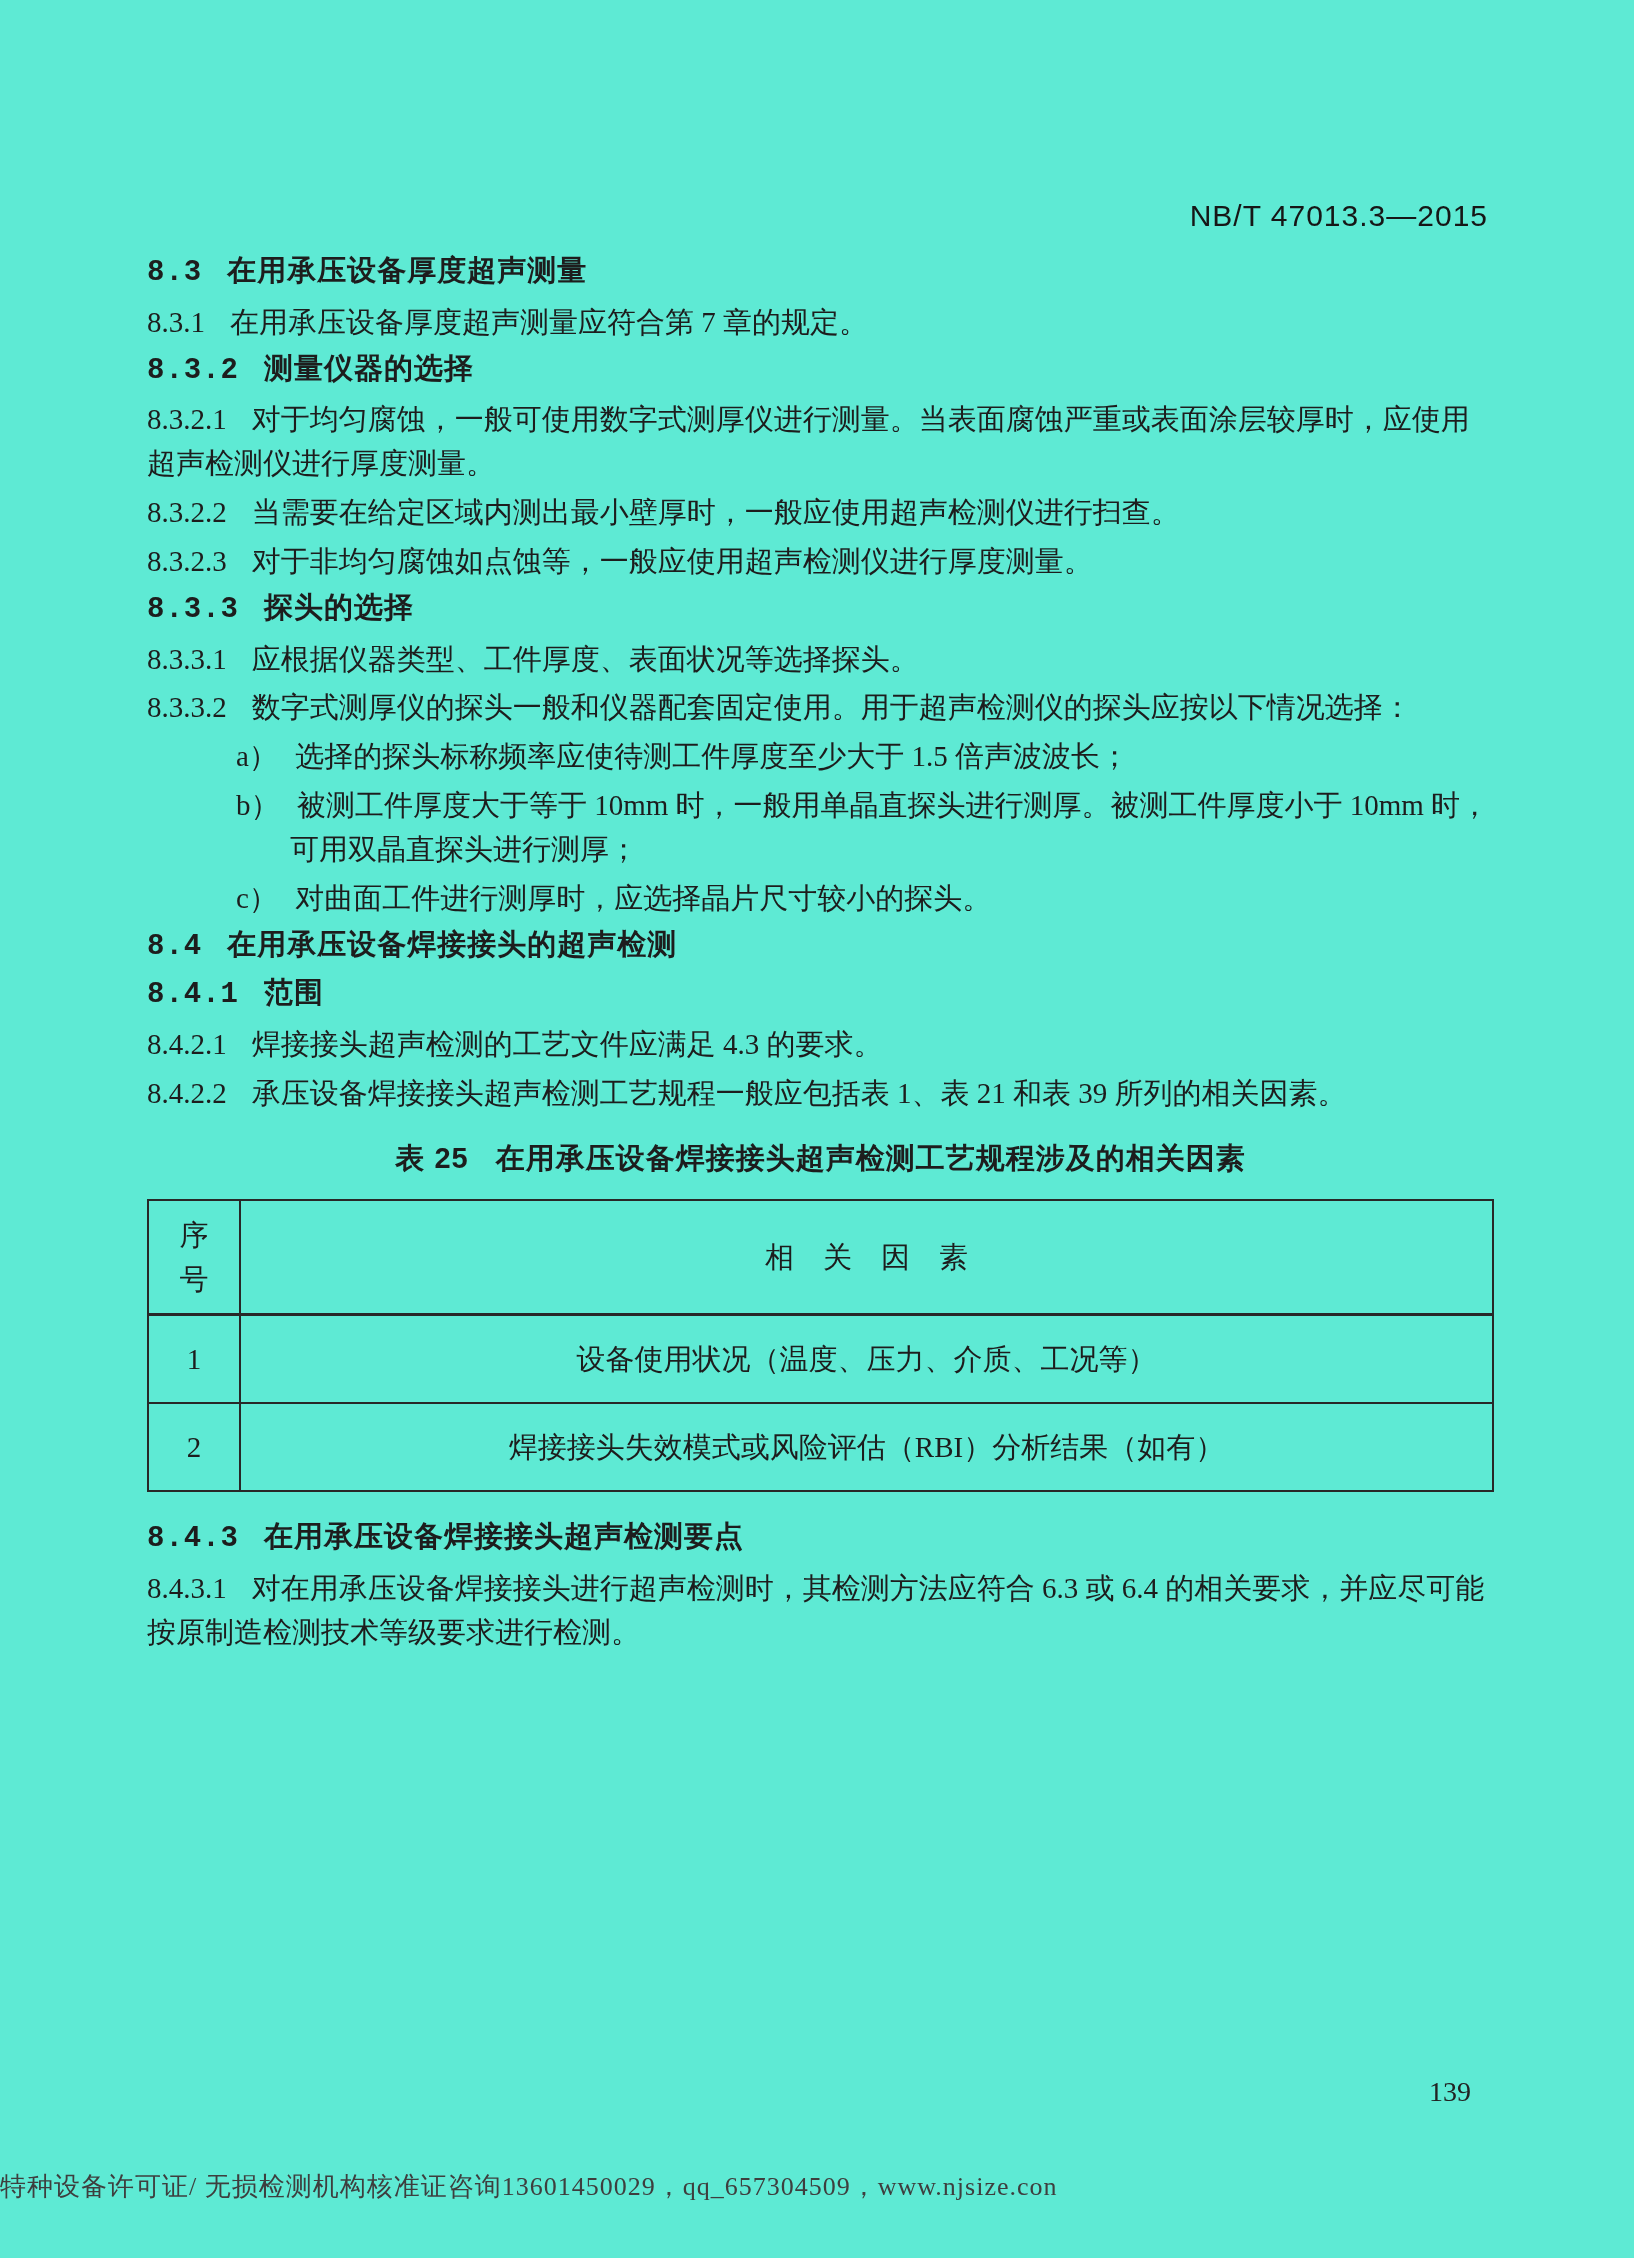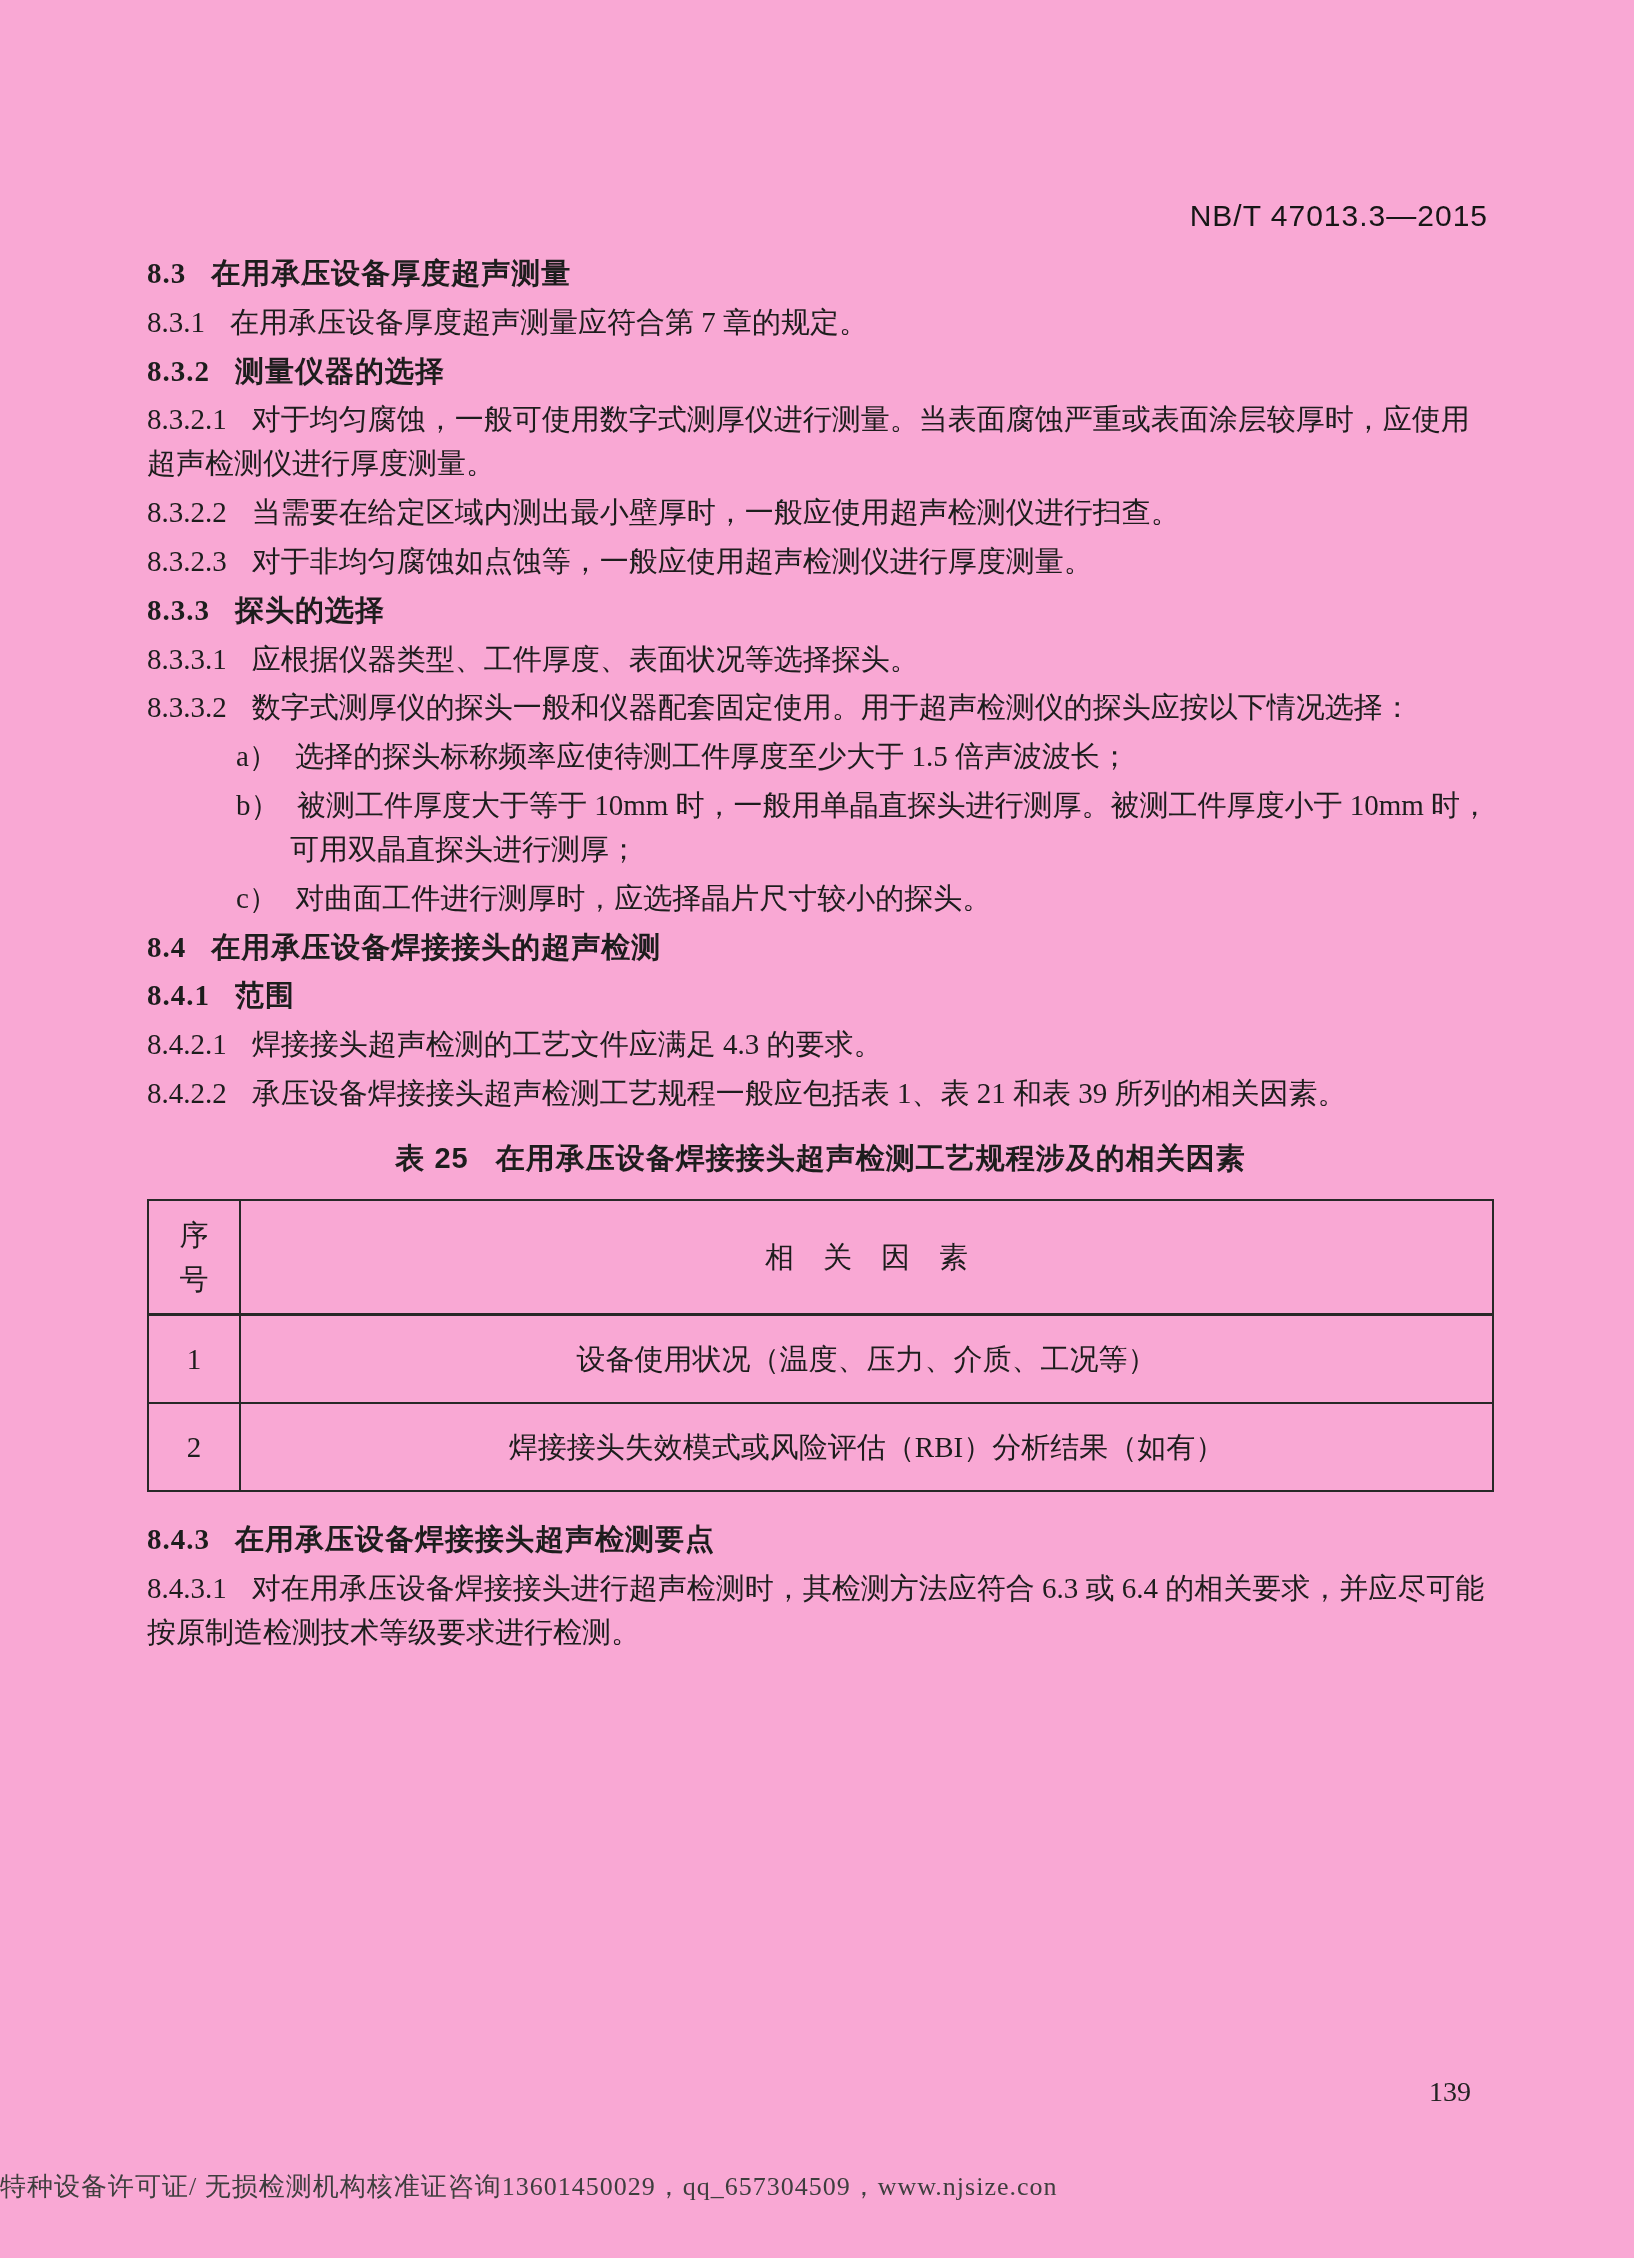--- a/index.html
+++ b/index.html
@@ -1,21 +1,21 @@
 <!DOCTYPE html>
 <html><head>
 <meta charset="utf-8">
 <style>
   html, body { margin: 0; padding: 0; background: #e8e8e8; }
   .page {
     position: relative;
     width: 1635px;
     height: 2258px;
     margin: 0 auto;
-    background: #f9a8d4;
+    background: #5eead4;
     font-family: "Liberation Serif", "DejaVu Serif", serif;
     color: #1d1d1d;
     overflow: hidden;
   }
   .std-header {
     position: absolute;
     top: 199px;
     right: 147px;
     font-family: "Liberation Sans", "DejaVu Sans", sans-serif;
     font-size: 30px;
@@ -26,21 +26,21 @@
     position: absolute;
     left: 147px;
     top: 251px;
     width: 1347px;
     font-size: 29px;
     line-height: 44px;
   }
   .content p { margin: 0 0 4.8px 0; }
   .clause .num { margin-right: 25px; white-space: nowrap; }
   .heading {
-    font-family: Liberation Serif, serif;
+    font-family: Liberation Mono, monospace;
     font-weight: bold;
     letter-spacing: 1px;
   }
   .li { padding-left: 143px; text-indent: -54px; }
   .li .num { margin-right: 17.4px; }
   .first-indent { text-indent: 60px; }
   .tbl-caption {
     margin-top: 21px !important;
     text-align: center;
     font-family: "Liberation Sans", "DejaVu Sans", sans-serif;

